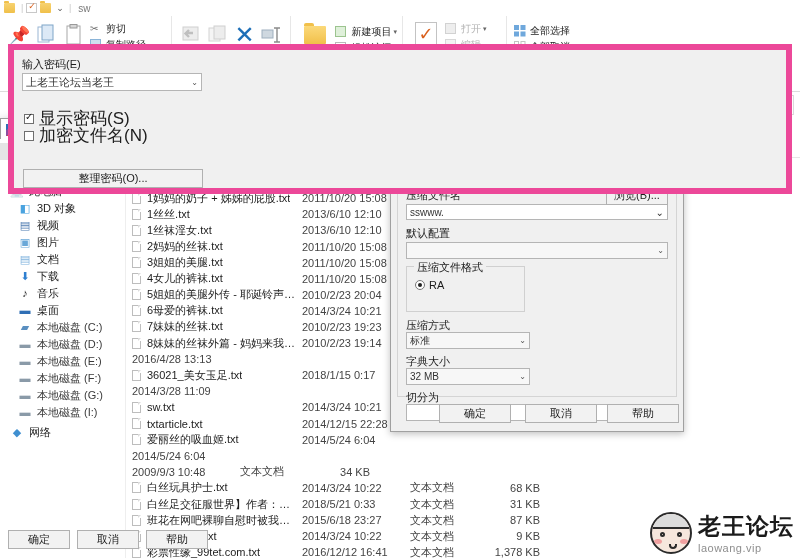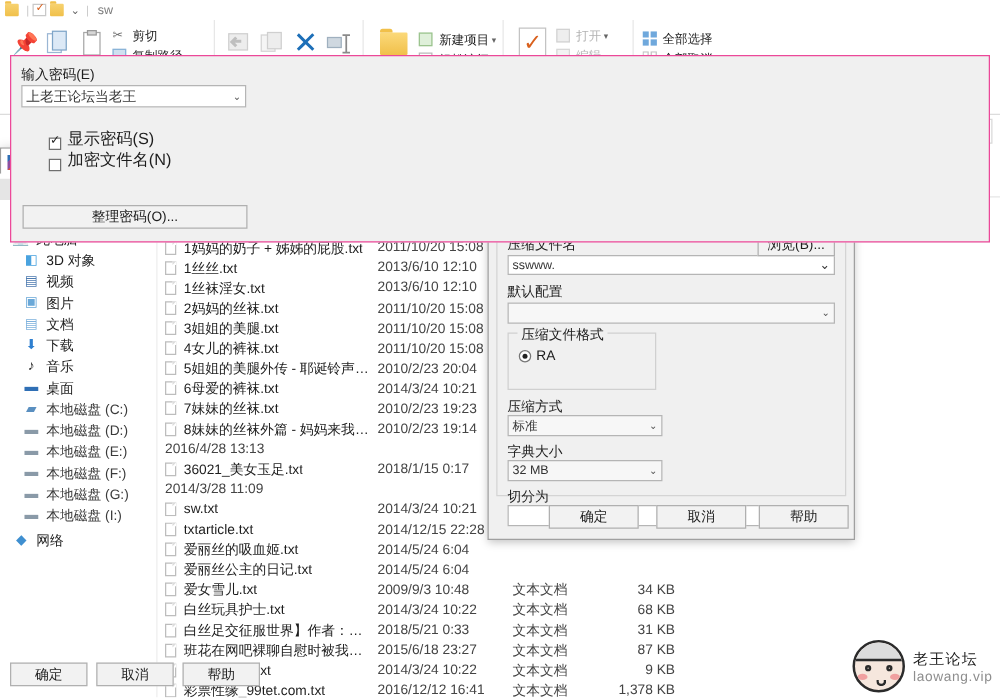--- a/index.html
+++ b/index.html
@@ -123,34 +123,34 @@
         display:flex; align-items:center; justify-content:center; cursor:default; }
   .grpbox{ border:1px solid #d0d0d0; position:absolute; }
   .grpttl{ position:absolute; top:-7px; left:7px; background:#f0f0f0; padding:0 3px; font-size:11px;}
   .radio{ width:10px;height:10px;border:1px solid #777;border-radius:50%;background:#fff;position:relative;display:inline-block;margin-right:4px;}
   .radio.on:after{content:"";position:absolute;left:2px;top:2px;width:4px;height:4px;border-radius:50%;background:#222;}
 
   
   #pwDlg{ left:427px; top:155px; width:215px; height:255px; background:#f0f0f0; border:1px solid #9e9e9e;
           box-shadow:0 3px 10px rgba(0,0,0,.3); }
   .pw-head{ text-align:center; font-size:11px; color:#1d1d1d; margin-top:9px; }
-  .pw-grp{ position:absolute; left:8px; right:8px; top:44px; height:150px; border:1px solid #ec4899; background:#f0f0f0;}
+  .pw-grp{ position:absolute; left:8px; right:8px; top:44px; height:150px; border:6px solid #ec4899; background:#f0f0f0;}
   .cbx{ width:10px;height:10px;border:1px solid #6f6f6f;background:#fff;display:inline-block;position:relative;margin-right:5px; vertical-align:-1px;}
   .cbx.on:after{ content:"✓"; position:absolute; left:0px; top:-4px; font-size:10px; color:#1d1d1d; }
-  .pw-row{ font-size:13px; color:#1d1d1d; display:flex; align-items:flex-end;margin-left:20px; }
+  .pw-row{ font-size:17px; color:#1d1d1d; display:flex; align-items:center; }
 
   
   .wm{ position:absolute; right:6px; bottom:4px; display:flex; align-items:center; }
   .wm-face{ width:42px;height:42px;border-radius:50%;background:#f6e7dd;position:relative;border:2px solid #2b2b2b;overflow:hidden;}
   .wm-hair{ position:absolute;left:-2px;top:-2px;width:46px;height:17px;background:#dcdcdc;border-bottom:2px solid #2b2b2b;}
   .wm-eye{ position:absolute;width:5px;height:5px;border:2px solid #2b2b2b;border-radius:50%;top:18px;}
   .wm-cheek{ position:absolute;width:8px;height:5px;border-radius:50%;background:#f0a0a0;top:25px;}
   .wm-mouth{ position:absolute;left:17px;top:30px;width:8px;height:5px;border:2px solid #2b2b2b;border-top:none;border-radius:0 0 8px 8px;}
   .wm-txt{ margin-left:6px; }
-  .wm-t1{ font-size:12px; font-weight:normal; color:#1b1b1b; letter-spacing:1px;}
+  .wm-t1{ font-size:23px; font-weight:bold; color:#1b1b1b; letter-spacing:1px;}
   .wm-t2{ font-size:11px; color:#8e8e8e; letter-spacing:.5px; }
 </style>
 </head>
 <body>
 
 <div id="app">
 
   <div class="titlebar">
     <span class="qat-ico folder-ico"></span>
     <span class="tb-sep">|</span>
@@ -587,33 +587,25 @@
           <div class="row">
             <div class="fn">
               <span class="fi"></span>
               <span class="nm">爱丽丝的吸血姬.txt</span>
             </div>
             <div class="fd">2014/5/24 6:04</div>
             <div class="ft"></div>
             <div class="fs"></div>
           </div>
           <div class="row">
-            <div class="fn">
-              <span class="fi"></span>
-              <span class="nm">爱丽丝公主的日记.txt</span>
-            </div>
             <div class="fd">2014/5/24 6:04</div>
             <div class="ft"></div>
             <div class="fs"></div>
           </div>
           <div class="row">
-            <div class="fn">
-              <span class="fi"></span>
-              <span class="nm">爱女雪儿.txt</span>
-            </div>
             <div class="fd">2009/9/3 10:48</div>
             <div class="ft">文本文档</div>
             <div class="fs">34 KB</div>
           </div>
           <div class="row">
             <div class="fn">
               <span class="fi"></span>
               <span class="nm">白丝玩具护士.txt</span>
             </div>
             <div class="fd">2014/3/24 10:22</div>

